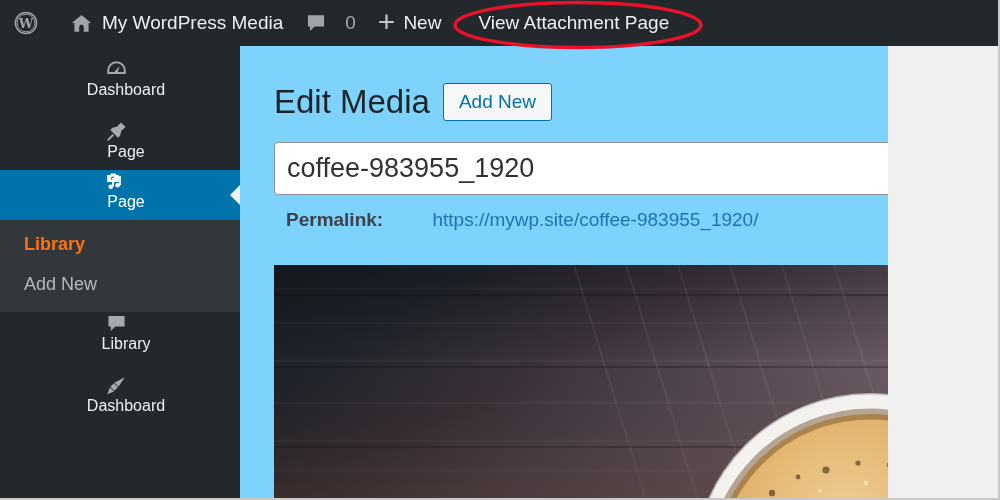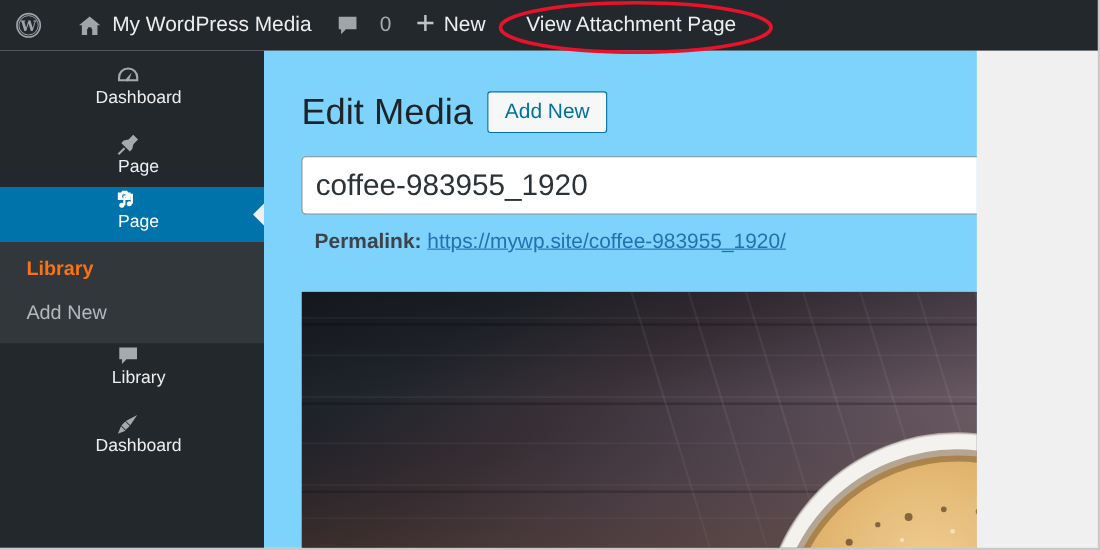--- a/index.html
+++ b/index.html
@@ -152,22 +152,22 @@
     outline:none;
   }
   .permalink-row {
     margin:14px 0 0 46px;
     font-size:19px;
     color:#50575e;
   }
   .permalink-row .pl-label { font-weight:bold; color:#3c434a; }
   .permalink-row .pl-link {
     color:#2271b1;
-    text-decoration:underline;
     cursor:pointer;
+    margin-left:44px;
   }
   
   #attachment {
     position:absolute;
     left:34px; top:219px;
     width:726px; height:235px;
     overflow:hidden;
   }
   #attachment svg { display:block; }
 </style>

